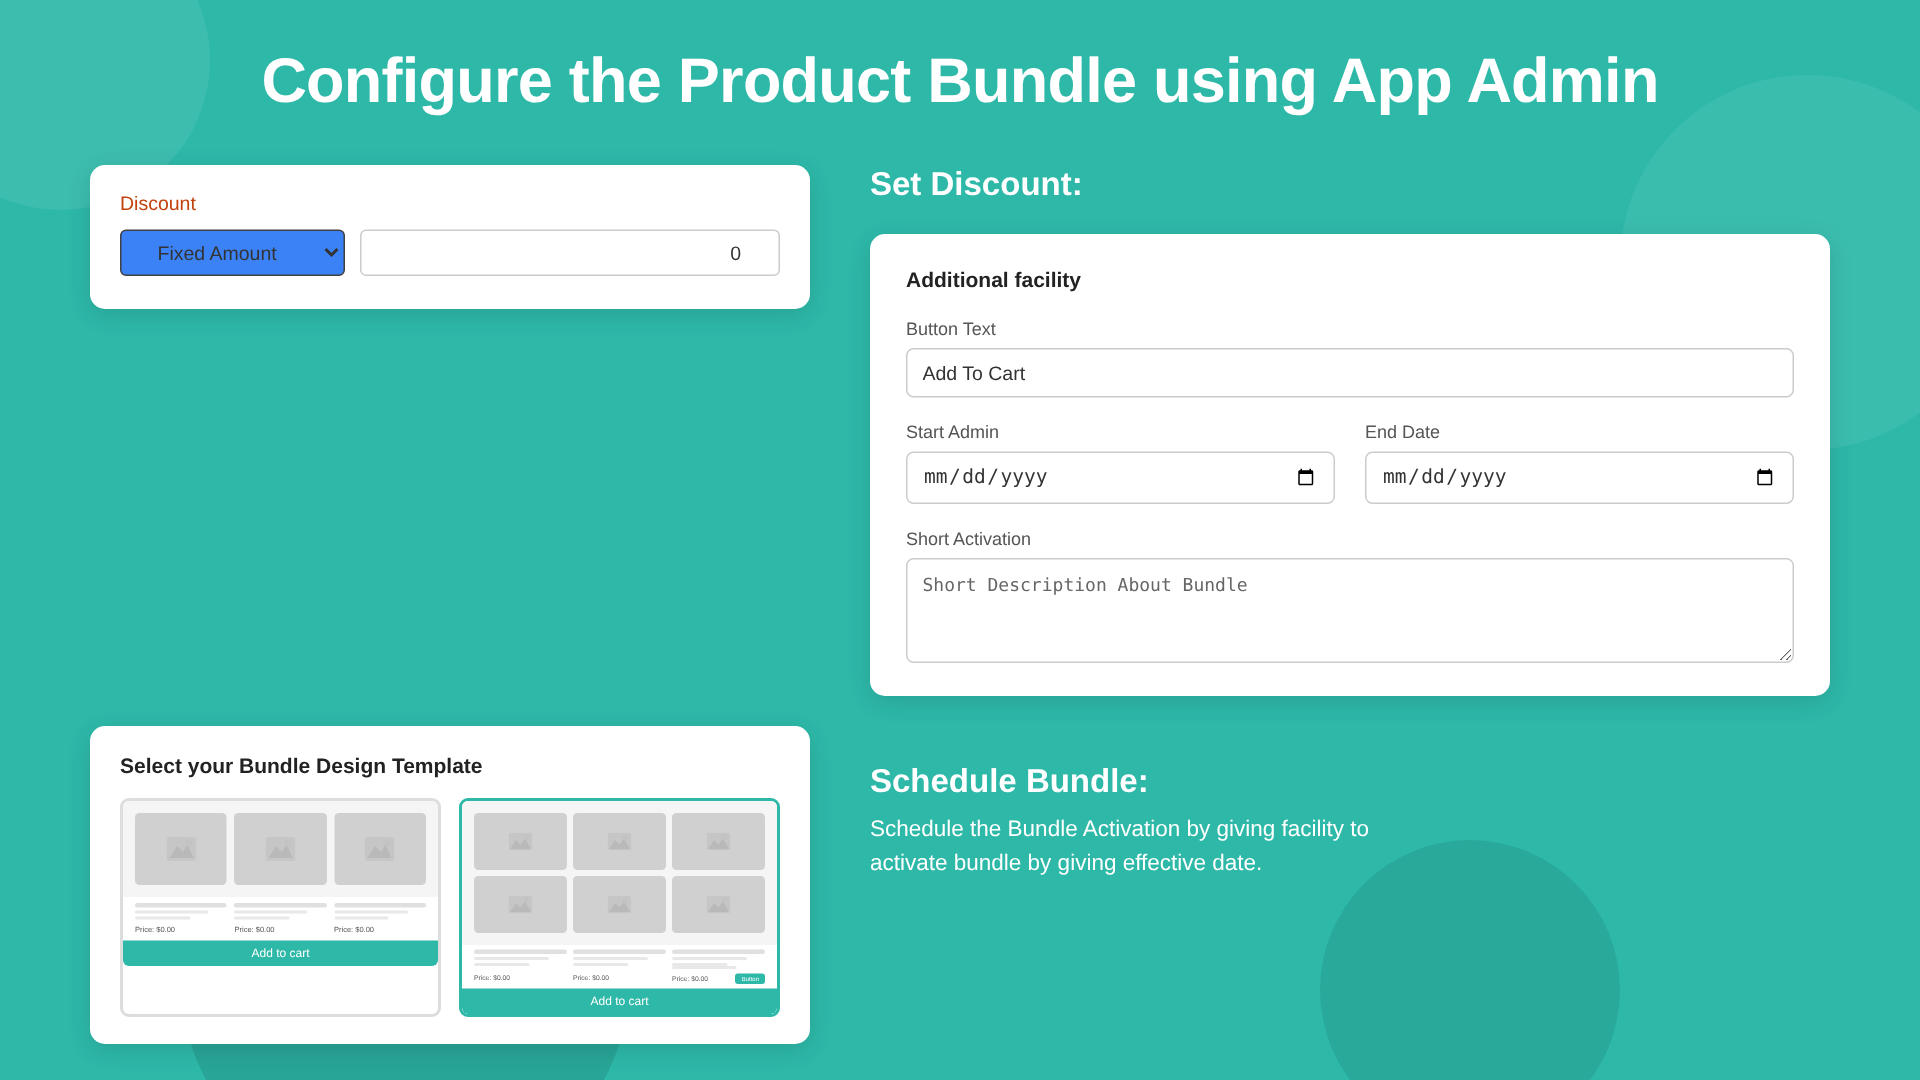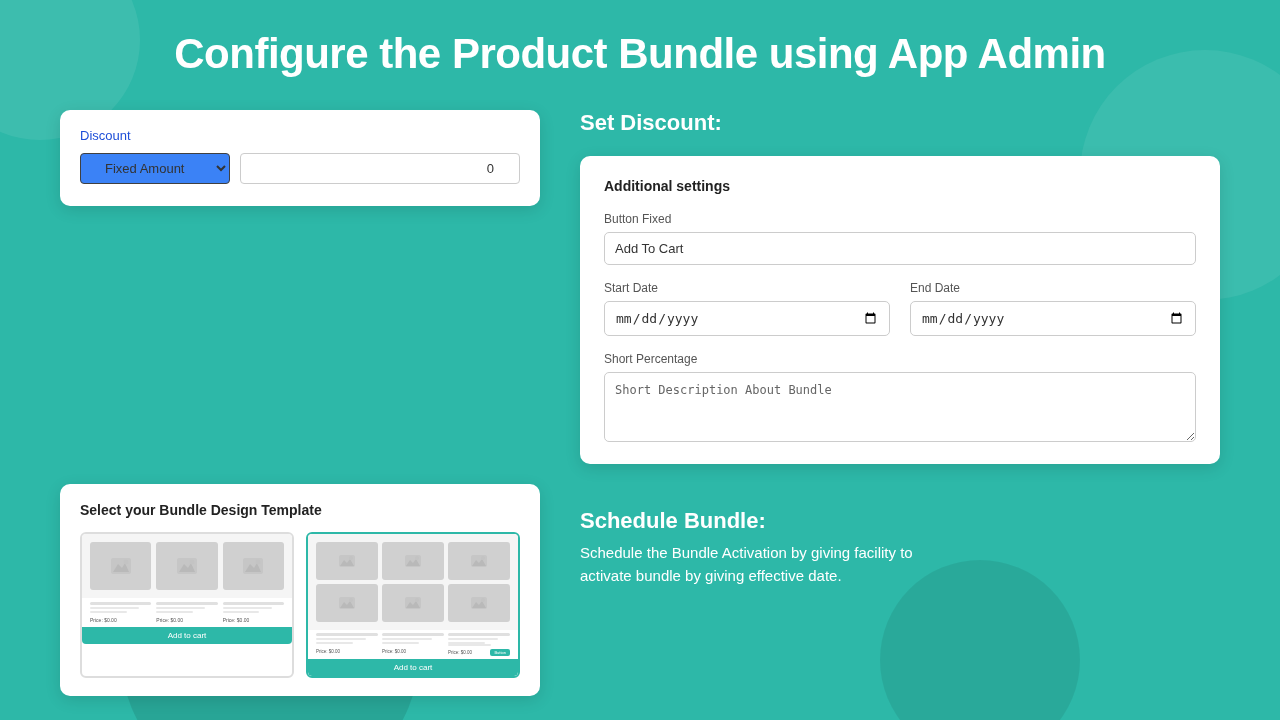--- a/index.html
+++ b/index.html
@@ -59,21 +59,21 @@
     .discount-card {
       background: #ffffff;
       border-radius: 10px;
       padding: 18px 20px 22px;
       margin-bottom: 16px;
       box-shadow: 0 4px 16px rgba(0,0,0,0.12);
     }
 
     .discount-label {
       font-size: 13px;
-      color: #1d4ed8;
+      color: #c2410c;
       margin-bottom: 10px;
     }
 
     .discount-row {
       display: flex;
       gap: 10px;
     }
 
     .discount-select {
       flex: 0 0 150px;
@@ -284,42 +284,42 @@
         </div>
       </div>
     </div>
 
     <div class="right-col">
       <div class="section-desc">
         <div class="section-title">Set Discount:</div>
       </div>
 
       <div class="settings-card">
-        <div class="settings-card-title">Additional settings</div>
+        <div class="settings-card-title">Additional facility</div>
 
         <div class="form-row">
           <div class="form-group">
-            <label class="form-label">Button Fixed</label>
+            <label class="form-label">Button Text</label>
             <input type="text" class="form-input" value="Add To Cart" style="">
           </div>
         </div>
 
         <div class="form-row">
           <div class="form-group">
-            <label class="form-label">Start Date</label>
+            <label class="form-label">Start Admin</label>
             <input type="date" class="form-input" style="">
           </div>
           <div class="form-group">
             <label class="form-label">End Date</label>
             <input type="date" class="form-input" style="">
           </div>
         </div>
 
         <div class="form-group">
-          <label class="form-label">Short Percentage</label>
+          <label class="form-label">Short Activation</label>
           <textarea class="form-textarea" style="">Short Description About Bundle</textarea>
         </div>
       </div>
 
     </div>
   </div>
 
   <div class="bottom-sections">
 
     <div class="bottom-left">

